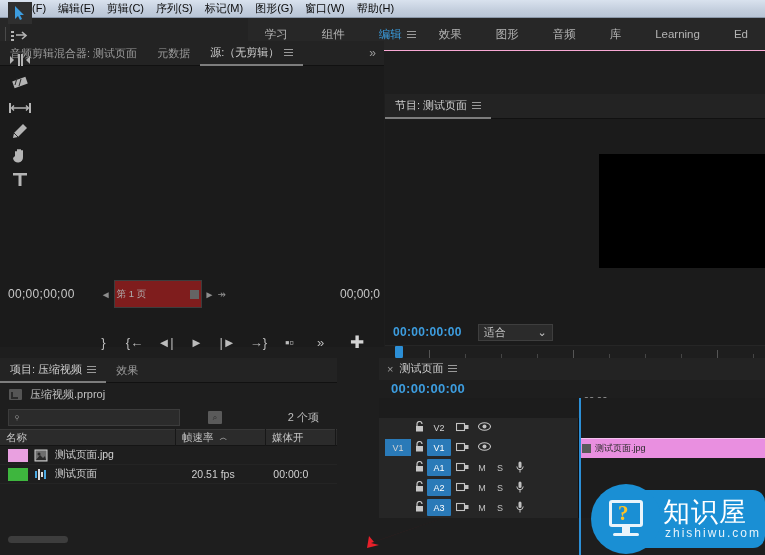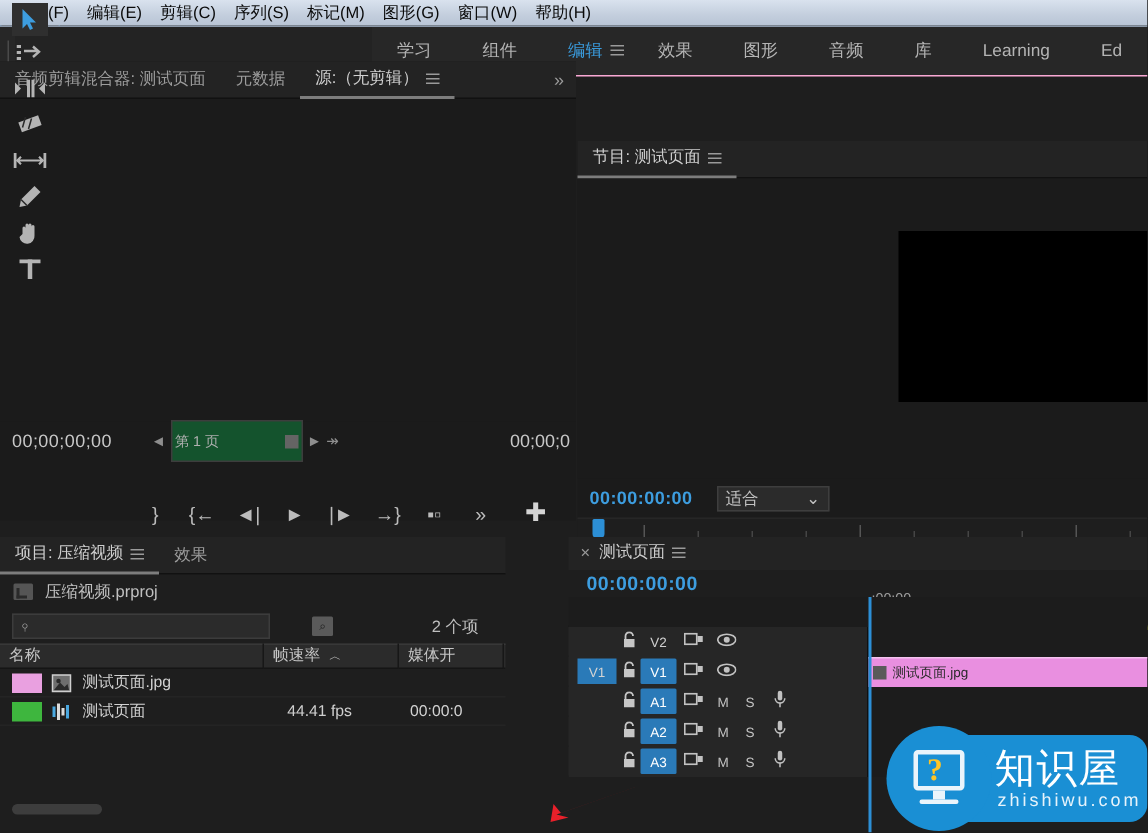--- a/index.html
+++ b/index.html
@@ -76,21 +76,21 @@
     height: 26px; display: flex; align-items: center; position: relative;
     padding: 0 8px; font-size: 11.5px; color: #c8c8c8;
   }
   .tc { font-size: 12px; letter-spacing: .3px; }
   .tc.blue { color: #3d9ddf; font-weight: bold; }
   .pagenav {
     display: flex; align-items: center; gap: 3px; margin-left: 26px;
     color: #8e8e8e; font-size: 10px;
   }
   .pagebox {
-    width: 88px; height: 28px; background: #14532d; border: 1px solid #3d3d3d;
+    width: 88px; height: 28px; background: #7f1d1d; border: 1px solid #3d3d3d;
     display: flex; align-items: center; justify-content: space-between;
     padding: 0 2px; font-size: 9.5px; color: #b0b0b0;
   }
   .pagebox .swatch { width: 9px; height: 9px; background: #646464; }
   .tc-right { position: absolute; right: 4px; font-size: 12px; color: #c8c8c8; }
 
   .mon-scrub { height: 20px; position: relative; }
   .mon-ctrl {
     height: 30px; display: flex; align-items: center; gap: 0; padding-left: 88px;
   }
@@ -483,21 +483,21 @@
         <span class="swatch" style="background:#3eb63e"></span>
         <span class="typeico">
           <svg width="14" height="13" viewBox="0 0 14 13">
               <rect x="1" y="3" width="2" height="7" fill="#4aa8e0"></rect>
               <rect x="4" y="1" width="2" height="11" fill="#dcdcdc"></rect>
               <rect x="7" y="4" width="2" height="5" fill="#dcdcdc"></rect>
               <rect x="10" y="2" width="2" height="9" fill="#4aa8e0"></rect>
             </svg>
         </span>
         <span class="nm">测试页面</span>
-        <span class="fr">44.41 fps</span>
+        <span class="fr">20.51 fps</span>
         <span class="ms">00:00:0</span>
       </div>
     </div>
 
     <div class="hscroll"></div>
   </div>
 
   <div id="tools">
     <div class="tool sel">
       <span class="box">

